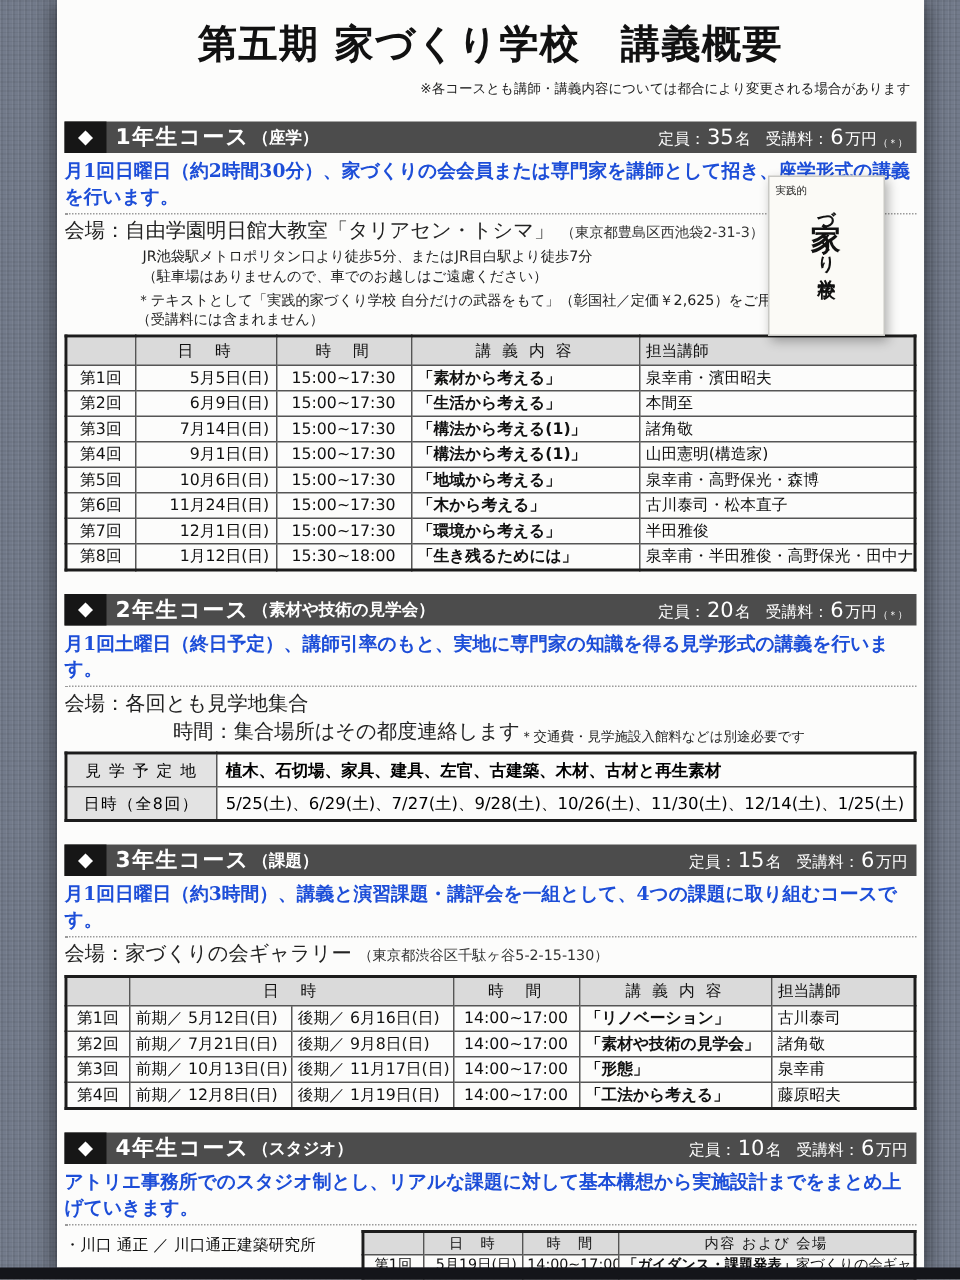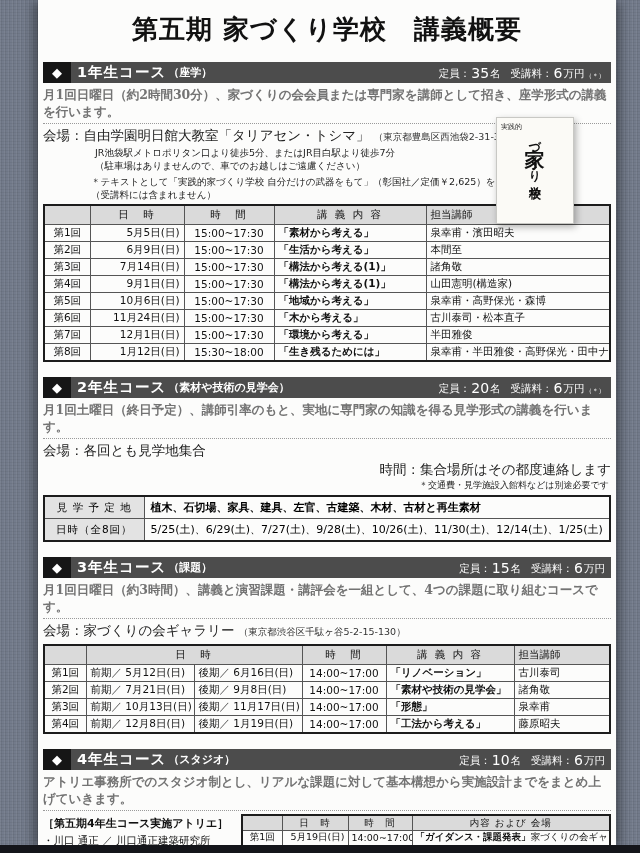--- a/index.html
+++ b/index.html
@@ -21,21 +21,21 @@
   .disclaimer{margin-top:6px;text-align:right;font-size:9px;color:#222;padding-right:4px;}
   
   .bar{margin-top:15px;height:21px;background:#4c4c4c;color:#fff;display:flex;align-items:center;position:relative;}
   .bar .sq{width:28px;height:21px;background:#161616;display:flex;align-items:center;justify-content:center;font-size:13px;color:#fff;flex:0 0 28px;}
   .bar .bname{font-size:14.5px;font-weight:bold;margin-left:6px;letter-spacing:1px;}
   .bar .bkind{font-size:11px;font-weight:bold;margin-left:2px;}
   .bar .bright{margin-left:auto;margin-right:6px;font-size:10.5px;display:flex;align-items:flex-end;white-space:nowrap;}
   .bar .bright .num{font-size:14px;margin:0 1px;}
   .bar .bright .gap{display:inline-block;width:10px;}
   .bar .bright sup{font-size:6.5px;vertical-align:super;margin-left:1px;}
-  .desc{font-family:"DejaVu Serif",serif;font-weight:bold;font-size:12.5px;color:#737373;margin-top:3px;line-height:17px;}
+  .desc{font-family:"DejaVu Serif",serif;font-weight:bold;font-size:12.5px;color:#1d4ed8;margin-top:3px;line-height:17px;}
   .dotsep{border:none;border-top:1px dotted #9a9a9a;margin:3px 0 2px 0;}
   
   .vline1{font-size:13.5px;color:#222;line-height:19px;}
   .vaddr{font-size:9.5px;color:#333;}
   .vsmall{font-size:9.5px;color:#222;line-height:13px;margin-left:36px;padding-left:16px;}
   .tbook{font-size:9.5px;color:#222;line-height:13px;margin-left:48px;}
   .tbook.first{margin-top:3px;}
   
   table{border-collapse:collapse;width:100%;table-layout:fixed;}
   .sched{margin-top:3px;border:2px solid #1c1c1c;}
@@ -46,52 +46,53 @@
   .c-no{text-align:center;}
   .c-date{text-align:right;}
   .c-time{text-align:center;}
   .c-subj{font-weight:bold;}
   .c-zen{border-right:1px dotted #888 !important;}
   
   .tour{margin-top:3px;border:2px solid #1c1c1c;padding-left:16px;}
   .tour td{border:1px solid #555;padding:2px 6px;font-size:11px;height:17px;white-space:nowrap;overflow:hidden;}
   .tour .lbl{background:#e3e3e3;text-align:center;font-size:10.5px;letter-spacing:1px;}
   .tour .val1{font-weight:bold;}
-  .line2wrap{display:flex;align-items:flex-end;justify-content:space-between;flex-direction:column;}
+  .line2wrap{display:flex;align-items:flex-end;justify-content:center;}
   .note-small{font-size:9px;color:#222;padding-right:2px;}
   
   .c4wrap{display:flex;margin-top:3px;}
   .c4left{flex:0 0 198px;padding-top:2px;}
   .c4left .at-title{font-size:11px;font-weight:bold;color:#111;line-height:16px;}
   .c4left .member{font-size:10.5px;color:#111;line-height:16.5px;white-space:nowrap;}
   .c4right{flex:1;}
   .studio{border:2px solid #1c1c1c;}
   .studio th,.studio td{border:1px solid #555;padding:0 3px;font-size:9.5px;color:#111;white-space:nowrap;overflow:hidden;}
   .studio th{background:#dadada;font-weight:normal;text-align:center;letter-spacing:1px;height:14px;}
   .studio td{height:13.5px;}
   .cellcv{display:flex;justify-content:space-between;align-items:center;}
   .cellcv .cv-c{font-weight:bold;}
   .cellcv .cv-v{font-weight:normal;}
   
   .book{
-    position:absolute;left:458px;top:117px;width:78px;height:107px;
+    position:absolute;left:474px;top:117px;width:78px;height:107px;
     background:#fbfaf6;border:1px solid #c8c8c4;box-shadow:2px 3px 7px rgba(0,0,0,.3);
     z-index:5;box-sizing:border-box;padding:4px;
   }
   .book .btop{font-size:7px;color:#222;font-family:"DejaVu Serif",serif;}
   .book .bmain{writing-mode:vertical-rl;margin:0 auto;height:88px;font-family:"DejaVu Serif",serif;color:#111;}
   .book .bfirst{font-size:20px;font-weight:bold;line-height:1;}
   .book .brest{font-size:12px;font-weight:bold;letter-spacing:1px;}
 </style>
 </head>
 <body>
 
 <div class="page">
 
   <h1 class="title">第五期 家づくり学校　講義概要</h1>
+  <div class="disclaimer">※各コースとも講師・講義内容については都合により変更される場合があります</div>
 
   <div class="bar">
     <span class="sq">
         <span>◆</span>
       </span>
     <span class="bname">1年生コース</span>
     <span class="bkind">（座学）</span>
     <span class="bright">
       <span>定員：</span>
         <span class="num">35</span>
@@ -313,21 +314,20 @@
       <span>受講料：</span>
         <span class="num">6</span>
         <span>万円</span>
     </span>
   </div>
   <div class="desc">アトリエ事務所でのスタジオ制とし、リアルな課題に対して基本構想から実施設計までをまとめ上げていきます。</div>
   <hr class="dotsep">
 
   <div class="c4wrap">
     <div class="c4left">
-      <div class="at-title">［第五期4年生コース実施アトリエ］</div>
       <div class="member">・川口 通正 ／ 川口通正建築研究所</div>
 
     </div>
     <div class="c4right">
       <table class="studio">
         <colgroup>
             <col style="width:40px">
             <col style="width:66px">
             <col style="width:64px">
             <col>

